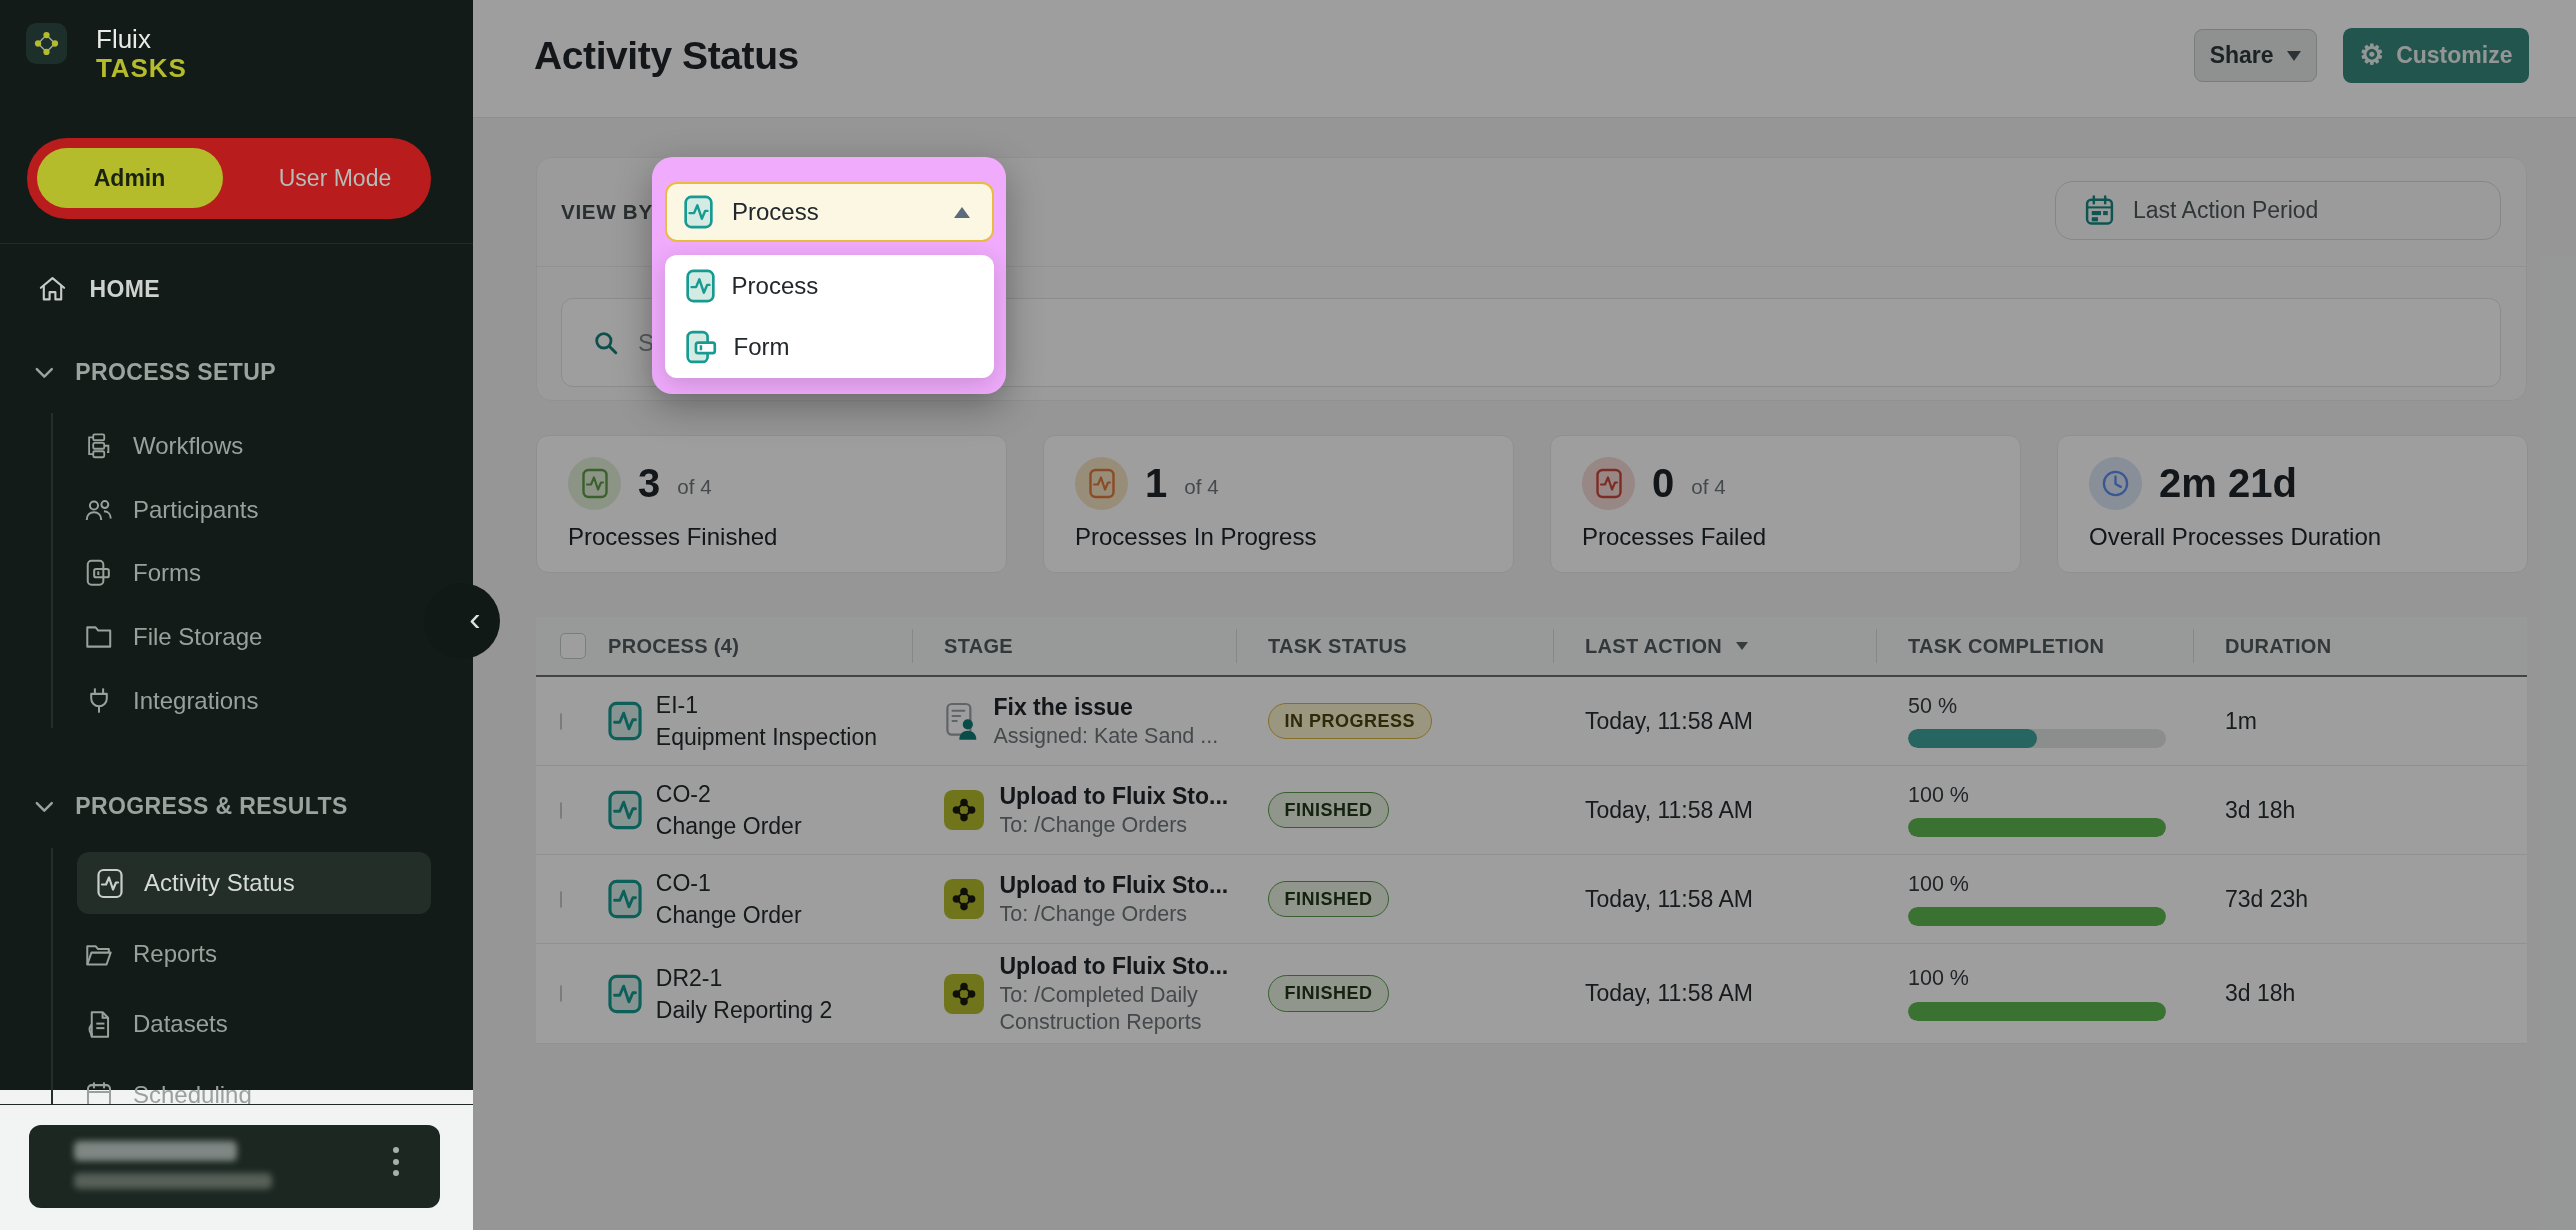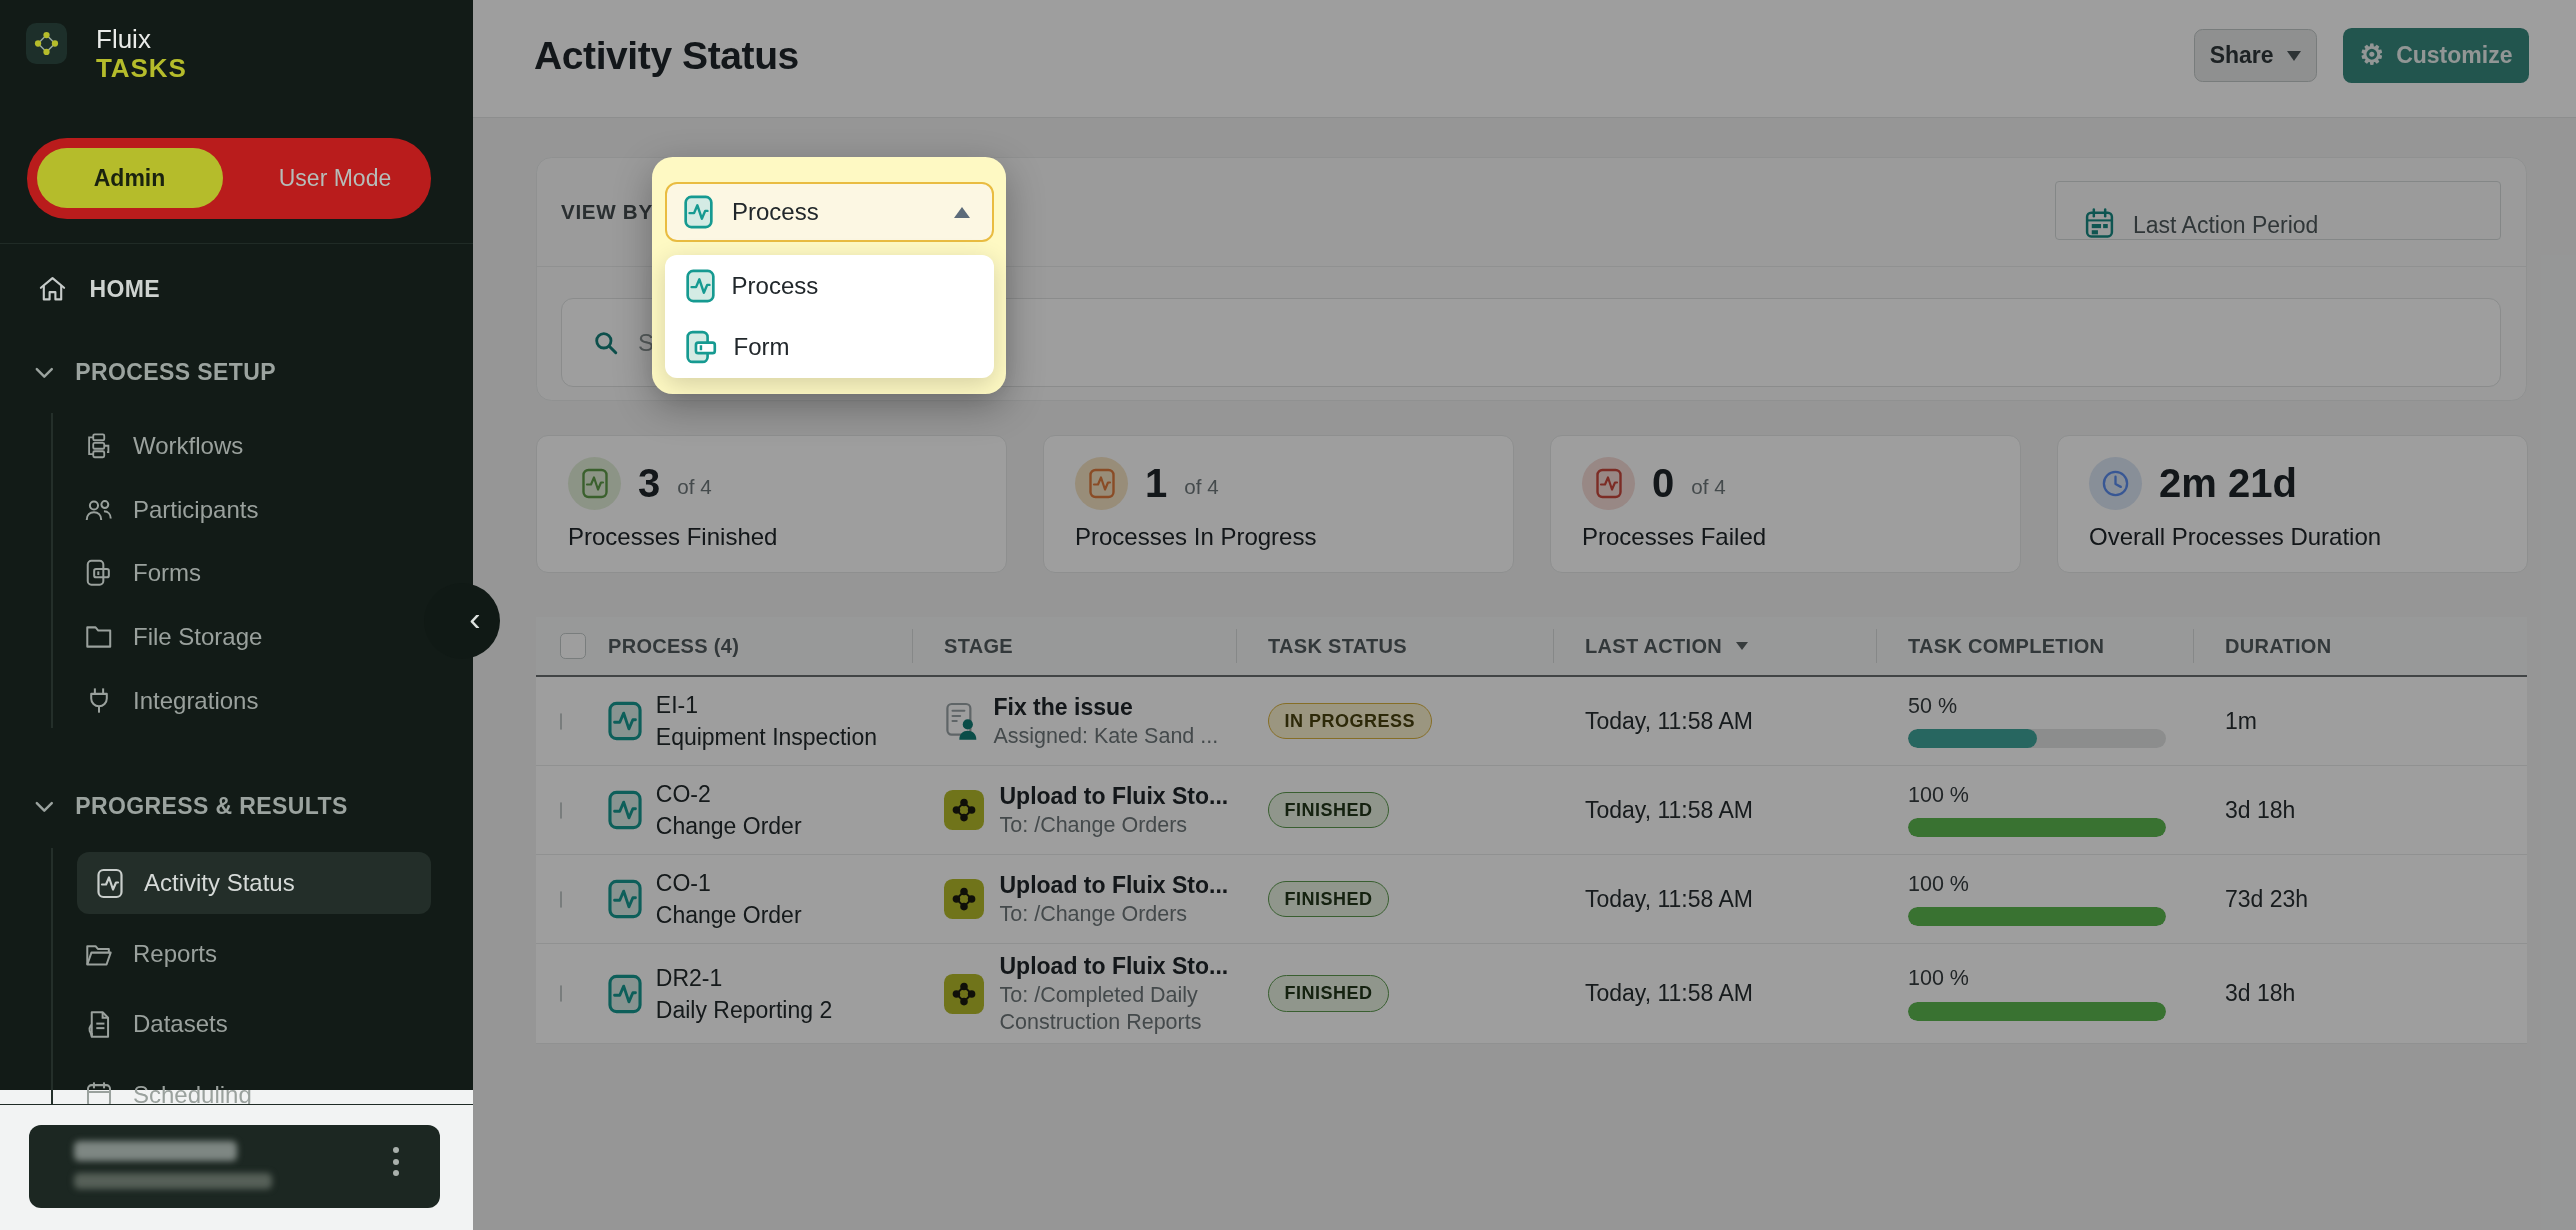--- a/index.html
+++ b/index.html
@@ -19,22 +19,22 @@
                background:#38897E; display:flex; align-items:center; justify-content:center; gap:12px;
                font-size:23px; font-weight:600; color:#ECF3F1; cursor:pointer; }
   .gear-glyph { font-size:27.5px; line-height:1; color:#ECF3F1; }
 
   
   .filter-panel { position:absolute; left:63px; top:157px; width:1991px; height:244px; background:#FAFBFB;
                   border:0.9px solid #E9EBEB; border-radius:15.5px; }
   .filter-divider { position:absolute; left:0; right:0; top:108px; height:0.9px; background:#E8EAEA; }
   .viewby-label { position:absolute; left:24px; top:0; height:108px; display:flex; align-items:center;
                   font-size:20.6px; font-weight:700; color:#454D50; letter-spacing:0.7px; }
-  .chip-date { position:absolute; right:25px; top:23px; width:446px; height:59px; border:1.7px solid #D6DADA; border-radius:4px;
-               display:flex; align-items:flex-end; gap:19px; padding-left:29px; font-size:23px; color:#4E585B; cursor:pointer; }
+  .chip-date { position:absolute; right:25px; top:23px; width:446px; height:59px; border:1.7px solid #D6DADA; border-radius:18px;
+               display:flex; align-items:center; gap:19px; padding-left:29px; font-size:23px; color:#4E585B; cursor:pointer; }
   .search-box { position:absolute; left:24px; top:140px; right:25px; height:89px; background:#FFFFFF;
                 border:1.7px solid #E0E3E3; border-radius:12px; display:flex; align-items:center; gap:19px; padding-left:31px; }
   .search-box input { flex:1; border:none; outline:none; font-size:24px; color:#333; background:transparent; font-family:inherit; }
   .search-box input::placeholder { color:#8A9494; }
 
   
   .stats { position:absolute; left:63px; top:435px; display:flex; gap:36px; }
   .card { width:471px; height:138px; background:#FFFFFF; border:1.7px solid #E5E7E7; border-radius:12px; padding:20.6px 0 0 31px; }
   .card-top { display:flex; align-items:center; gap:17px; }
   .stat-circle { width:53px; height:53px; border-radius:50%; display:flex; align-items:center; justify-content:center; flex:none; }
@@ -70,21 +70,21 @@
   .cell-text { font-size:23px; color:#272E31; }
   .comp-label { font-size:21.5px; color:#363D40; margin-bottom:10.3px; }
   .track { width:258px; height:19px; border-radius:9.5px; background:#E2E4E4; overflow:hidden; }
   .fill { height:100%; border-radius:9.5px; }
   .fill.teal { background:#3FA59B; } .fill.green { background:#5CB850; }
 
   
   .dim-overlay { position:absolute; left:473px; top:0; width:2103px; height:1230px; background:rgba(0,0,0,0.38); z-index:40; }
 
   
-  .popover { position:absolute; left:652px; top:157px; width:354px; height:237px; background:#fef9c3; border-radius:20.6px;
+  .popover { position:absolute; left:652px; top:157px; width:354px; height:237px; background:#f0abfc; border-radius:20.6px;
              box-shadow:0 12px 38px rgba(0,0,0,0.30); z-index:50; }
   .vb-select { position:absolute; left:13px; top:25px; width:329px; height:60px; background:#FCF7E3; border:2.6px solid #E9BC41;
                border-radius:12px; display:flex; align-items:center; gap:19px; padding:0 22.4px 0 17px; cursor:pointer; }
   .vb-select-label { flex:1; font-size:24px; color:#21272B; }
   .caret-up { width:0; height:0; border-left:8.6px solid transparent; border-right:8.6px solid transparent; border-bottom:11.2px solid #5C6B7A; }
   .vb-menu { position:absolute; left:13px; top:98px; width:329px; height:123px; background:#FFFFFF; border-radius:12px;
              box-shadow:0 6.9px 24px rgba(0,0,0,0.16); overflow:hidden; }
   .vb-item { height:61px; display:flex; align-items:center; gap:17px; padding-left:20.6px; font-size:24px; color:#21272B; cursor:pointer; }
 
   

